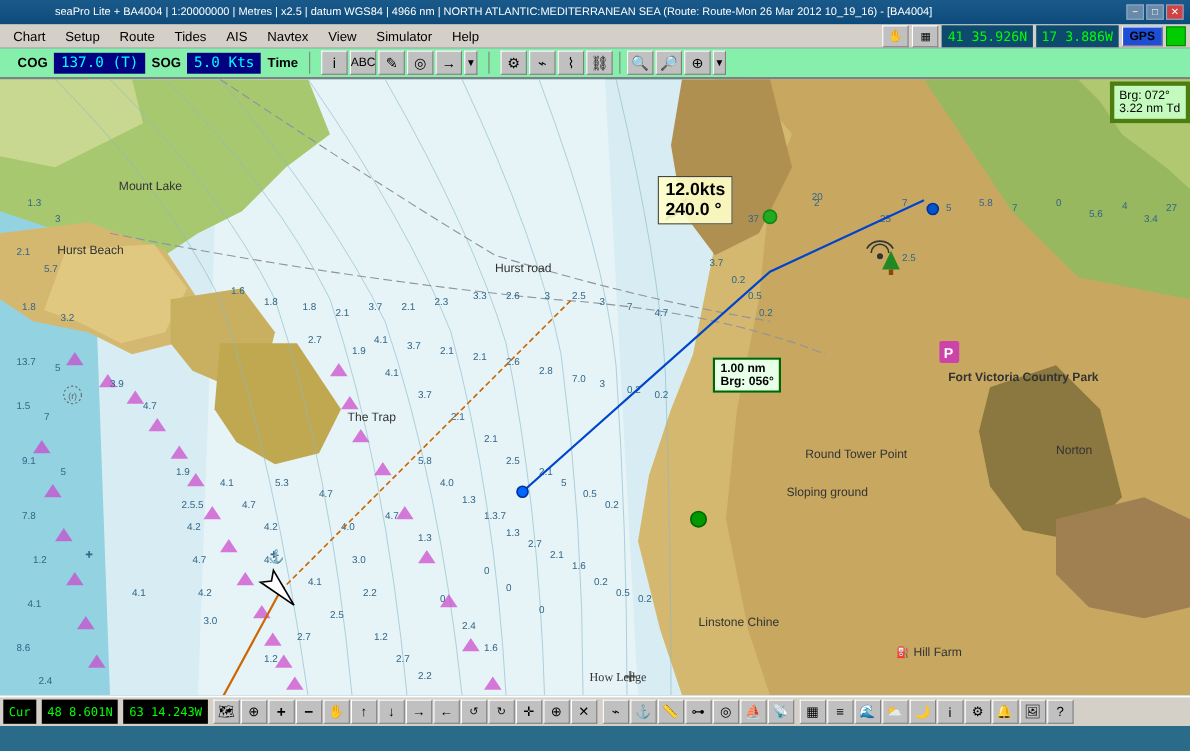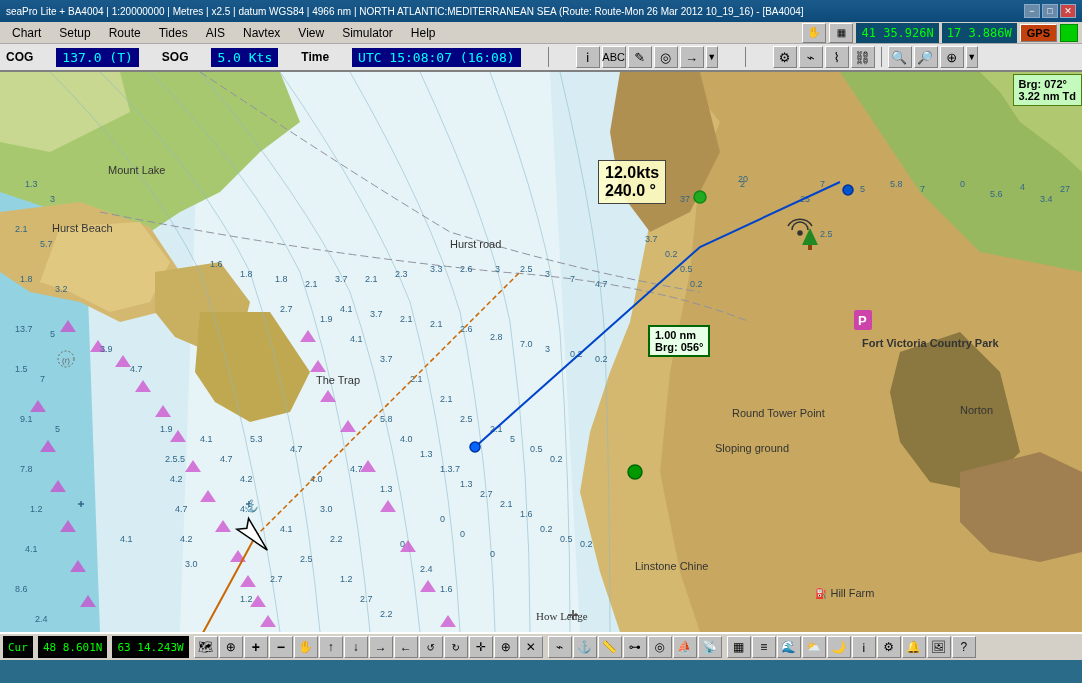--- a/index.html
+++ b/index.html
@@ -68,39 +68,39 @@
     .coord-display {
       background: #0c4a6e;
       color: #00ff00;
       font-family: monospace;
       font-size: 12px;
       padding: 2px 5px;
       height: 20px;
       display: flex; align-items: center;
     }
     .gps-btn {
-      background: #c2410c;
+      background: #1d4ed8;
       border: 1px solid #808080;
       border-top-color: #fff;
       border-left-color: #fff;
       padding: 2px 6px;
       cursor: pointer;
       font-size: 11px;
       font-weight: bold;
     }
     .green-sq { width: 18px; height: 18px; background: #00cc00; border: 1px solid #008800; }
 
     
     #cogtoolbar {
-      background: #e5e5e5;
+      background: #86efac;
       height: 28px;
       display: flex;
       align-items: center;
-      padding: 0 6px;
-      gap: 23px;
+      padding: 0 16px;
+      gap: 6px;
       border-bottom: 2px solid #808080;
     }
     .cog-label { font-weight: bold; font-size: 12px; color: #000; }
     .cog-value {
       background: #000080;
       color: #00ffff;
       font-family: monospace;
       font-size: 13px;
       padding: 2px 6px;
       min-width: 60px;
@@ -168,24 +168,24 @@
       padding: 2px 5px;
       font-size: 11px;
       font-weight: bold;
       color: #000;
     }
     .top-right-box {
       position: absolute;
       top: 2px;
       right: 0px;
       background: rgba(200,255,200,0.9);
-      border: 1px solid #4d7c0f;
+      border: 4px solid #4d7c0f;
       padding: 3px 5px;
       font-size: 11px;
-      font-weight: bold;
+      font-weight: normal;
       color: #000;
     }
 
     
     #bottom-toolbar {
       background: #d4d0c8;
       height: 28px;
       display: flex;
       align-items: center;
       padding: 0 3px;
@@ -214,21 +214,21 @@
       font-size: 12px;
     }
     .bottom-separator { width: 3px; height: 22px; }
 
     
   </style>
 </head>
 <body>
 
 <div id="titlebar">
-  <span style="font-size:10px; overflow:hidden; white-space:nowrap;">seaPro Lite + BA4004 | 1:20000000 | Metres | x2.5 | datum WGS84 | 4966 nm | NORTH ATLANTIC:MEDITERRANEAN SEA (Route: Route-Mon 26 Mar 2012 10_19_16) - [BA4004]</span>
+  <span style="font-size:10px; overflow:hidden; white-space:nowrap;margin-left:44px;">seaPro Lite + BA4004 | 1:20000000 | Metres | x2.5 | datum WGS84 | 4966 nm | NORTH ATLANTIC:MEDITERRANEAN SEA (Route: Route-Mon 26 Mar 2012 10_19_16) - [BA4004]</span>
   <div class="win-controls">
     <div class="win-btn">−</div>
     <div class="win-btn">□</div>
     <div class="win-btn close">✕</div>
   </div>
 </div>
 
 <div id="menubar">
   <div class="menu-item">Chart</div>
   <div class="menu-item">Setup</div>
@@ -249,21 +249,20 @@
     <div class="green-sq"></div>
   </div>
 </div>
 
 <div id="cogtoolbar">
   <span class="cog-label">COG</span>
   <div class="cog-value">137.0 (T)</div>
   <span class="cog-label">SOG</span>
   <div class="cog-value">5.0 Kts</div>
   <span class="cog-label">Time</span>
-  <div class="cog-value" style="min-width:130px;">UTC 15:08:07 (16:08)</div>
 
   <div class="separator"></div>
 
   <div class="toolbar-icon-group">
     <div class="toolbar-icon-btn">ℹ</div>
     <div class="toolbar-icon-btn" style="font-size:11px;">ABC</div>
     <div class="toolbar-icon-btn">✎</div>
     <div class="toolbar-icon-btn">◎</div>
     <div class="toolbar-icon-btn">→</div>
     <div class="dropdown-arrow">▼</div>

